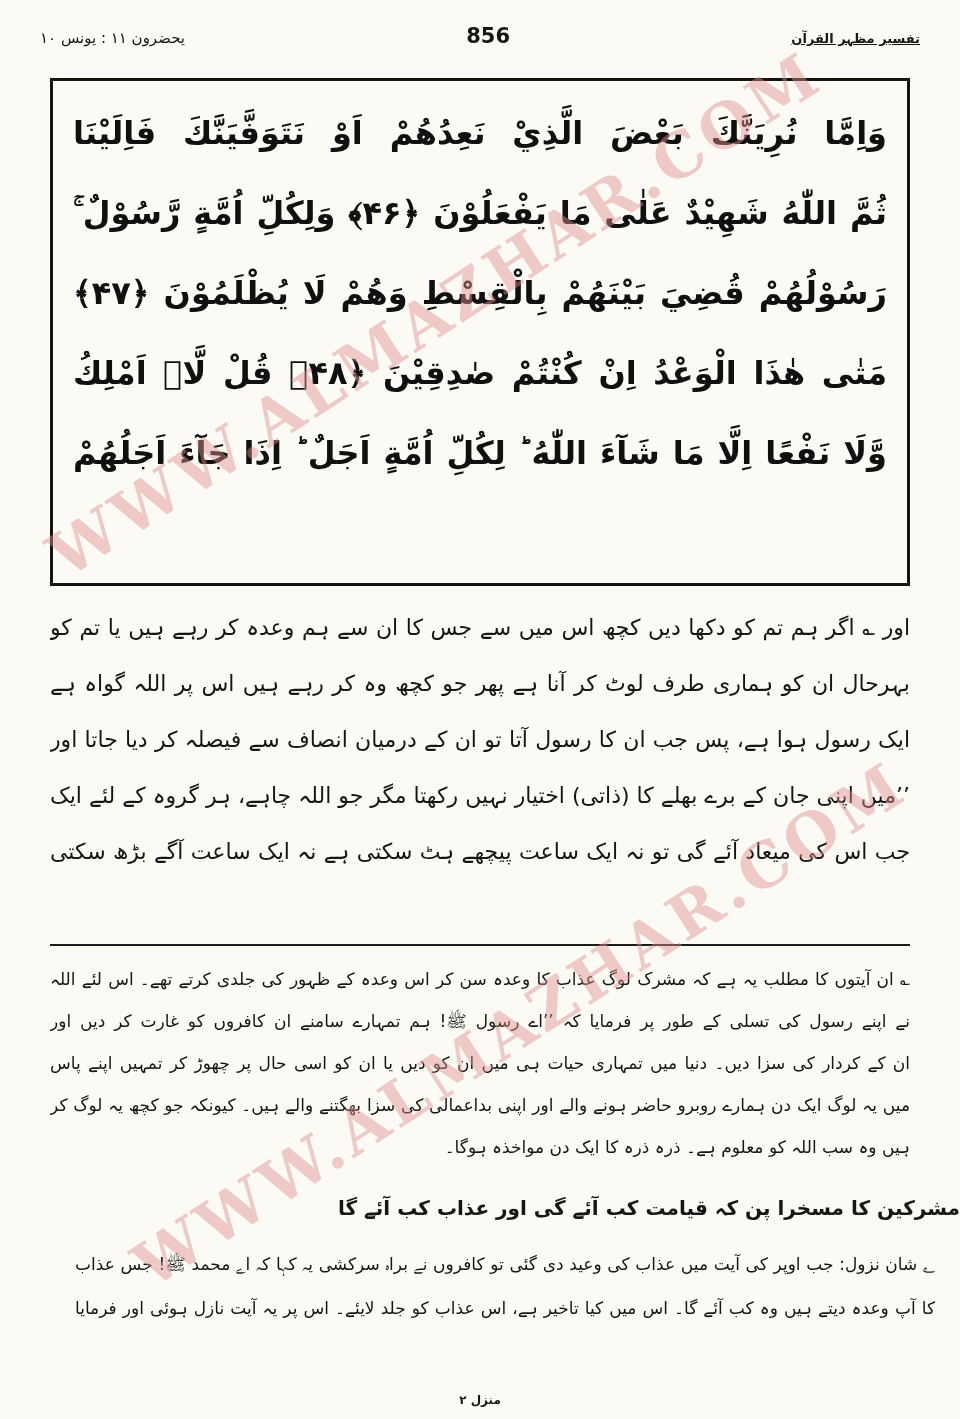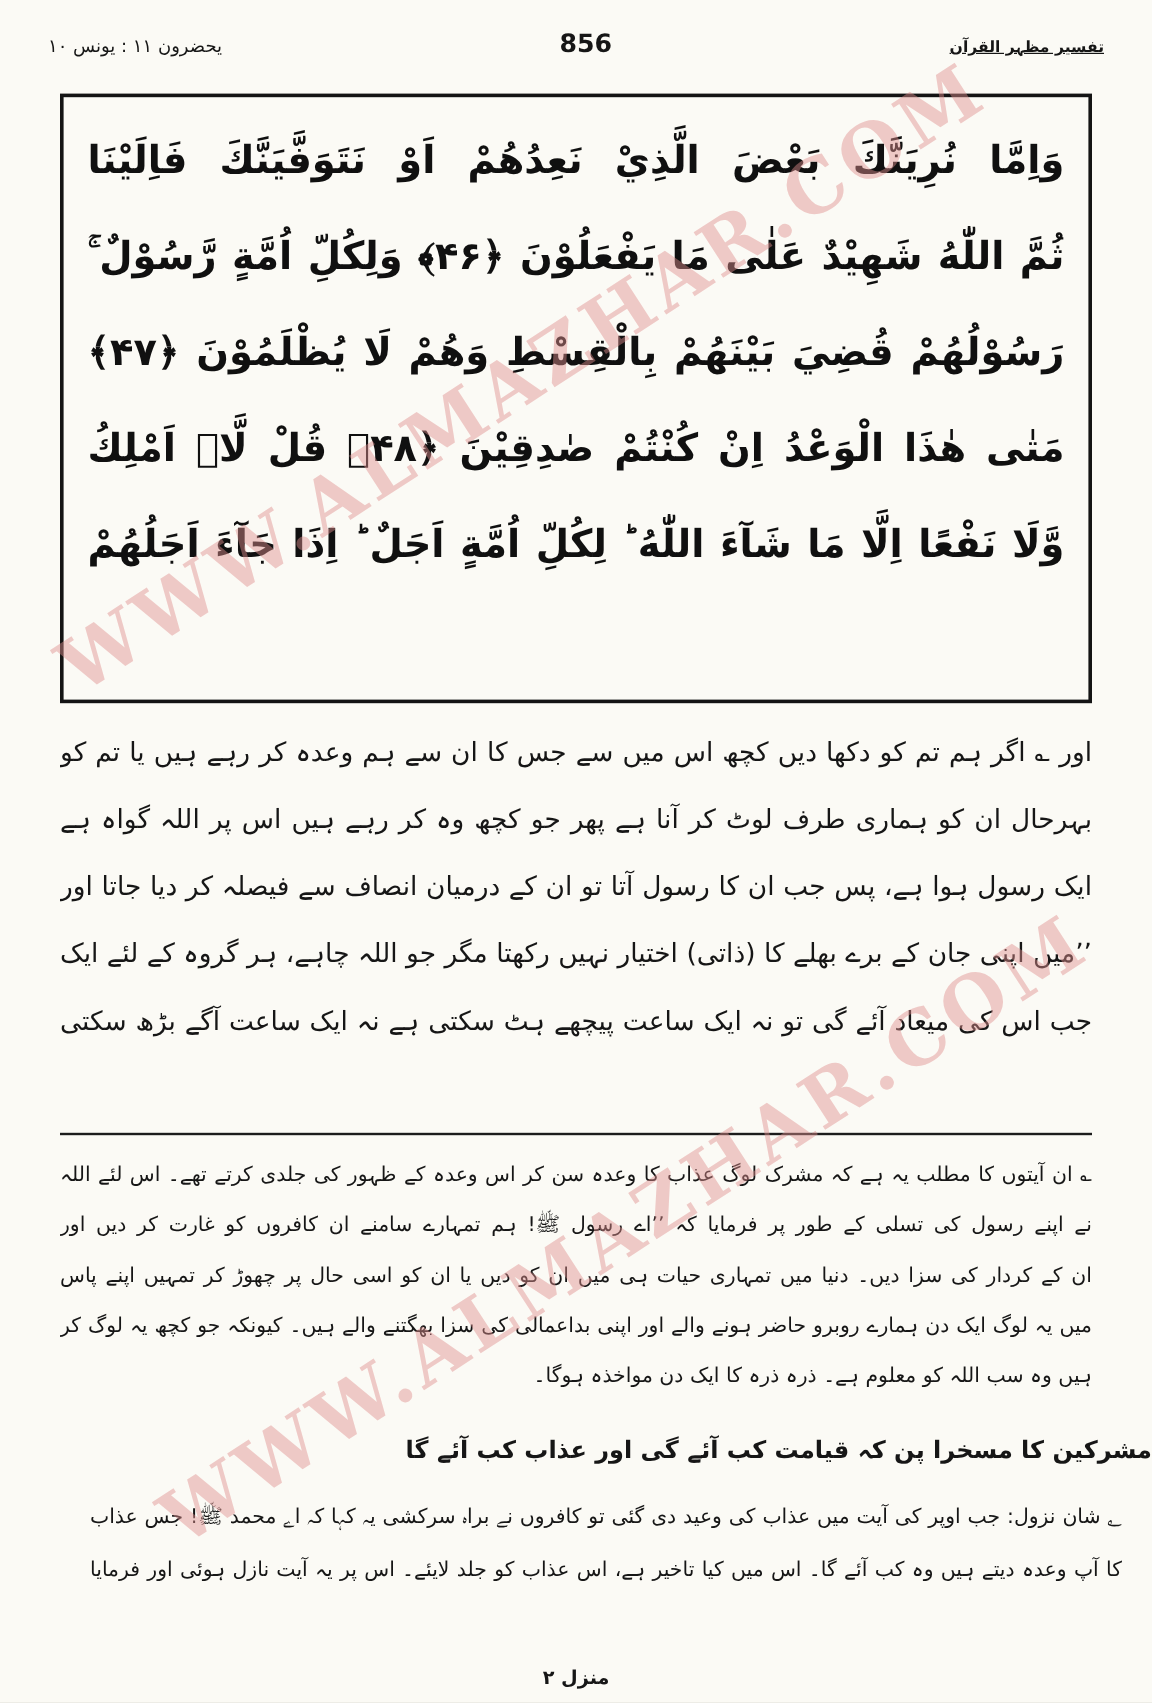--- a/index.html
+++ b/index.html
@@ -65,21 +65,21 @@
     font-size:17px;
     margin-left:25px;
   }
   .s-line {
     line-height:44px; height:44px; overflow:hidden;
     text-align:justify; text-align-last:justify;
   }
   
   .footer {
     position:absolute; bottom:12px; left:0; width:100%;
-    text-align:center; font-size:16px; font-weight:bold; direction:rtl;
+    text-align:center; font-size:12px; font-weight:bold; direction:rtl;
   }
   
   .watermark {
     position:absolute; font-family:"DejaVu Serif", serif; font-weight:bold;
     font-size:62px; letter-spacing:5px; color:#e08f8e; opacity:0.45;
     transform:rotate(-33deg); transform-origin:left center;
     pointer-events:none; z-index:4; white-space:nowrap; direction:ltr;
   }
   .watermark-1 { left:55px; top:525px; }
   .watermark-2 { left:140px; top:1235px; }

